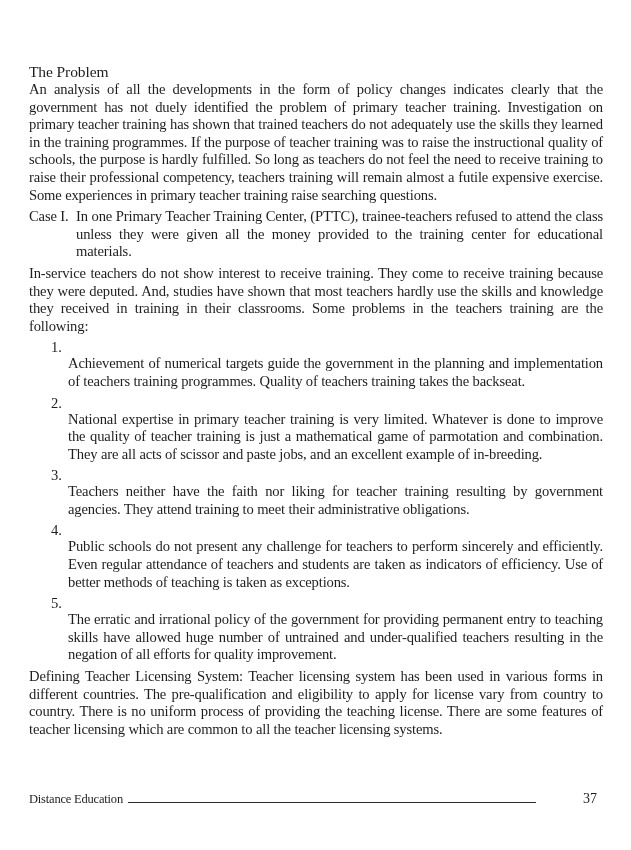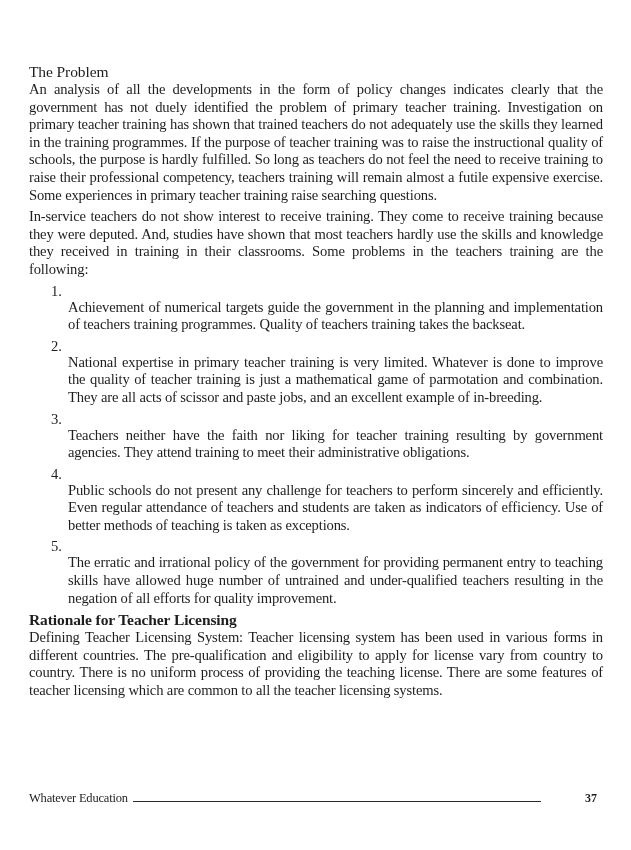--- a/index.html
+++ b/index.html
@@ -88,33 +88,37 @@
   .footer-title { white-space: nowrap; letter-spacing: -0.2px; }
   .footer-rule {
     flex: 0 0 408px;
     margin-left: 5px;
     border-bottom: 1.5px solid #2a2a2a;
     height: 0;
     transform: translateY(-4px);
   }
   .footer-page {
     margin-left: auto;
-    font-weight: bold;
-    font-size: 12px;
+    font-weight: normal;
+    font-size: 14px;
     margin-right: 6px;
   }
 </style>
 </head>
 <body>
 
 <div class="page">
 
   <h2 class="heading">The Problem</h2>
   <p class="para">An analysis of all the developments in the form of policy changes indicates clearly that the government has not duely identified the problem of primary teacher training. Investigation on primary teacher training has shown that trained teachers do not adequately use the skills they learned in the training programmes. If the purpose of teacher training was to raise the instructional quality of schools, the purpose is hardly fulfilled. So long as teachers do not feel the need to receive training to raise their professional competency, teachers training will remain almost a futile expensive exercise. Some experiences in primary teacher training raise searching questions.</p>
 
+  <div class="case">
+    <span class="case-label">Case I.</span>
+    <span class="case-text">In one Primary Teacher Training Center, (PTTC), trainee-teachers refused to attend the class unless they were given all the money provided to the training center for educational materials.</span>
+  </div>
 
   <p class="para">In-service teachers do not show interest to receive training. They come to receive training because they were deputed. And, studies have shown that most teachers hardly use the skills and knowledge they received in training in their classrooms. Some problems in the teachers training are the following:</p>
 
   <ol class="list">
     <li class="list-item">
       <span class="list-num">1.</span>
       <span class="list-text">Achievement of numerical targets guide the government in the planning and implementation of teachers training programmes. Quality of teachers training takes the backseat.</span>
     </li>
     <li class="list-item">
       <span class="list-num">2.</span>
@@ -127,22 +131,21 @@
     <li class="list-item">
       <span class="list-num">4.</span>
       <span class="list-text">Public schools do not present any challenge for teachers to perform sincerely and efficiently. Even regular attendance of teachers and students are taken as indicators of efficiency. Use of better methods of teaching is taken as exceptions.</span>
     </li>
     <li class="list-item">
       <span class="list-num">5.</span>
       <span class="list-text">The erratic and irrational policy of the government for providing permanent entry to teaching skills have allowed huge number of untrained and under-qualified teachers resulting in the negation of all efforts for quality improvement.</span>
     </li>
   </ol>
 
-  <h2 class="heading2">Rationale for Teacher Licensing</h2>
   <p class="para">Defining Teacher Licensing System: Teacher licensing system has been used in various forms in different countries. The pre-qualification and eligibility to apply for license vary from country to country. There is no uniform process of providing the teaching license. There are some features of teacher licensing which are common to all the teacher licensing systems.</p>
 
 </div>
 
 <div class="footer">
-  <span class="footer-title">Whatever Education</span>
+  <span class="footer-title">Distance Education</span>
   <span class="footer-rule"></span>
   <span class="footer-page">37</span>
 </div>
 
 </body></html>

